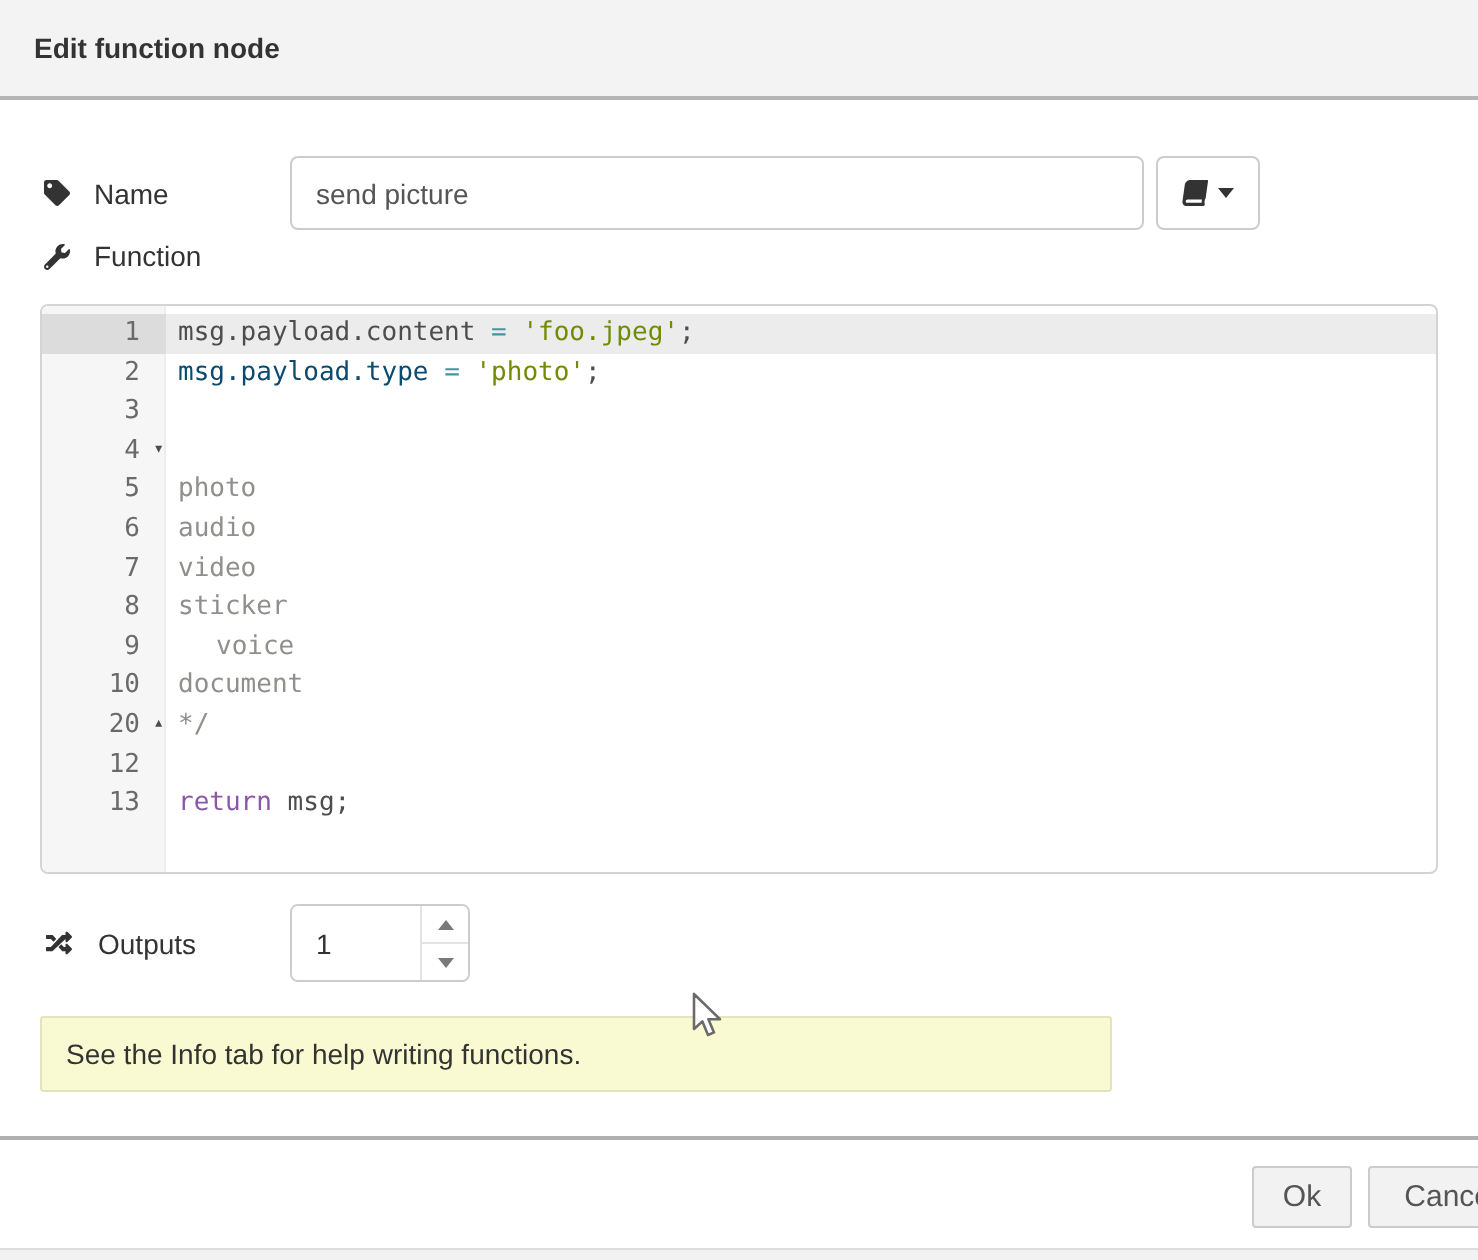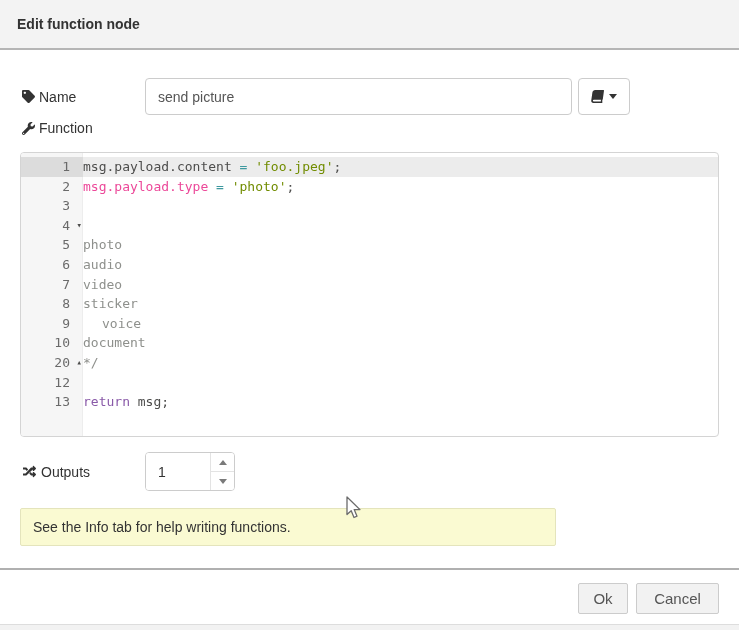--- a/index.html
+++ b/index.html
@@ -14,21 +14,21 @@
   
   .dlg-header {
     position:absolute; left:0; top:0; width:739px; height:50px;
     background:#f3f3f3; border-bottom:2px solid #b5b5b5;
     display:flex; align-items:center; padding-left:17px;
   }
   .dlg-title { font-size:14px; font-weight:bold; color:#333; }
 
   
   .fld-label {
-    position:absolute; display:flex; align-items:center; gap:4px;
+    position:absolute; display:flex; align-items:center; gap:12px;
     font-size:14px; color:#333;
   }
   .fld-label svg { flex:0 0 auto; }
 
   
   .lbl-name  { left:22px; top:78px; height:37px; }
   .name-input {
     position:absolute; left:145px; top:78px; width:427px; height:37px;
     border:1px solid #ccc; border-radius:4px; padding:0 12px;
     font-size:14px; color:#555; font-family:"Liberation Sans", sans-serif;
@@ -64,21 +64,21 @@
   .gut {
     width:62px; flex:0 0 62px; position:relative;
     color:#6a6a6a; text-align:right;
   }
   .gut .lnum { display:block; padding-right:13px; }
   .ed-line.active .gut { background:#dcdcdc; }
   .gut .fold {
     position:absolute; right:1px; top:0; font-size:9px; color:#4d4d4c;
     line-height:19.6px; cursor:pointer;
   }
-  .codeln { padding-left:0; white-space:pre; }
+  .codeln { padding-left:6px; white-space:pre; }
 
   
   .lbl-outputs { left:22px; top:452px; height:39px; }
   .spinner {
     position:absolute; left:145px; top:452px; width:90px; height:39px;
     border:1px solid #ccc; border-radius:4px; background:#fff; display:flex;
     overflow:hidden;
   }
   .spin-value {
     flex:1; border:none; outline:none; padding-left:12px; font-size:14px;
@@ -97,21 +97,21 @@
     display:flex; align-items:center; padding-left:12px;
     font-size:14px; color:#333;
   }
 
   
   .footer-sep { position:absolute; left:0; top:568px; width:739px; height:2px; background:#b0b0b0; }
   .dlg-btn {
     position:absolute; top:583px; height:31px; background:#f2f2f2;
     border:1px solid #ccc; border-radius:2px; font-size:15px; color:#555;
     font-family:"Liberation Sans", sans-serif; cursor:pointer;
-    display:flex; align-items:center; justify-content:center;
+    display:flex; align-items:center; justify-content:center;margin-left:48px;
   }
   .btn-ok { left:578px; width:50px; }
   .btn-cancel { left:636px; width:83px; }
   .bottom-strip { position:absolute; left:0; top:624px; width:739px; height:6px; background:#f2f2f2; border-top:1px solid #ddd; }
 
   
   .mouse-cursor { position:absolute; left:344px; top:496px; pointer-events:none; }
 </style>
 </head>
 <body>
@@ -149,21 +149,21 @@
         <div class="ed-line active">
           <div class="gut">
             <span class="lnum">1</span>
           </div>
           <div class="codeln"><span style="color: rgb(77, 77, 76);">msg.payload.content </span><span style="color: rgb(62, 153, 159);">=</span><span style="color: rgb(77, 77, 76);"> </span><span style="color: rgb(113, 140, 0);">'foo.jpeg'</span><span style="color: rgb(77, 77, 76);">;</span></div>
         </div>
         <div class="ed-line">
           <div class="gut">
             <span class="lnum">2</span>
           </div>
-          <div class="codeln"><span style="color: #ec4899;">msg.payload.type </span><span style="color: rgb(62, 153, 159);">=</span><span style="color: rgb(77, 77, 76);"> </span><span style="color: rgb(113, 140, 0);">'photo'</span><span style="color: rgb(77, 77, 76);">;</span></div>
+          <div class="codeln"><span style="color: #0c4a6e;">msg.payload.type </span><span style="color: rgb(62, 153, 159);">=</span><span style="color: rgb(77, 77, 76);"> </span><span style="color: rgb(113, 140, 0);">'photo'</span><span style="color: rgb(77, 77, 76);">;</span></div>
         </div>
         <div class="ed-line">
           <div class="gut">
             <span class="lnum">3</span>
           </div>
           <div class="codeln"></div>
         </div>
         <div class="ed-line">
           <div class="gut">
             <span class="lnum">4</span>

